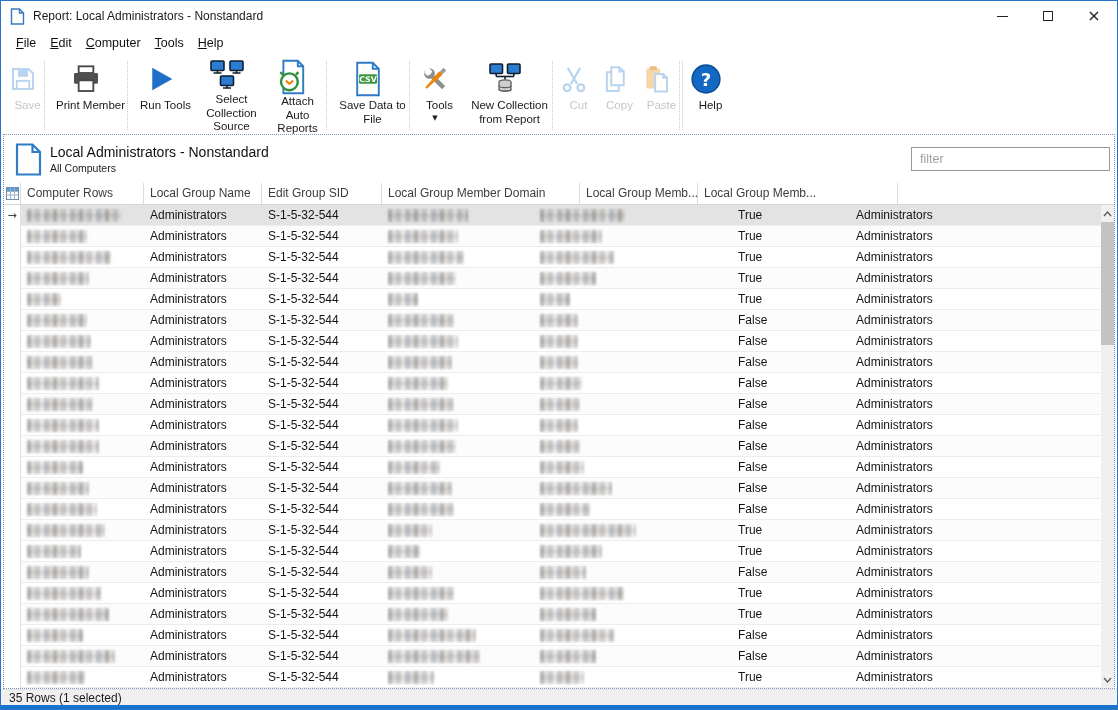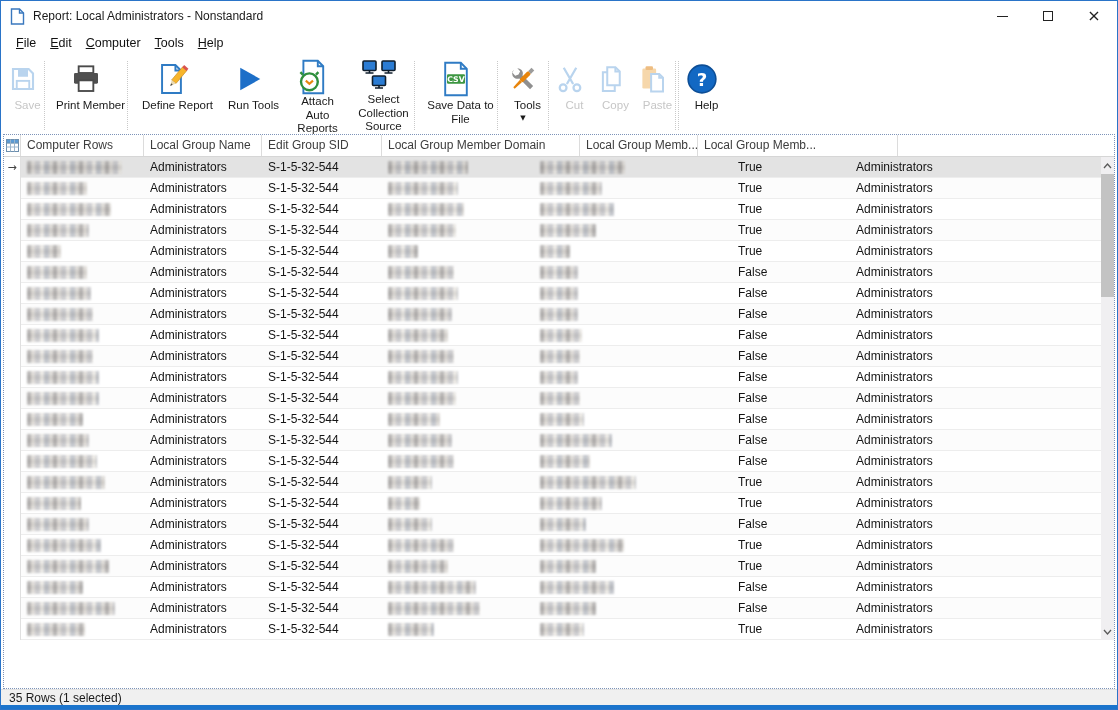--- a/index.html
+++ b/index.html
@@ -119,57 +119,28 @@
         <svg width="32" height="32" viewBox="0 0 24 24">
             <rect x="6.5" y="2.5" width="11" height="5" fill="#fff" stroke="#4a4a4a" stroke-width="1.4"></rect>
             <rect x="3" y="7.5" width="18" height="8" rx="1" fill="#4f4f4f"></rect>
             <rect x="6.5" y="13" width="11" height="8" fill="#fff" stroke="#4a4a4a" stroke-width="1.4"></rect>
           </svg>
       </span>
       <span class="tb-label">Print Member</span>
     </div>
     <div class="tb-sep"></div>
 
-    <div class="tb-item" style="width:88px">
-      <span class="tb-icon">
-        <svg width="34" height="34" viewBox="0 0 28 28">
-            <path d="M5 2.5h11l4.5 4.5v18.5H5z" fill="#fff" stroke="#2f7bc4" stroke-width="1.6"></path>
-            <path d="M16 2.5V7h4.5" fill="none" stroke="#2f7bc4" stroke-width="1.6"></path>
-            <g transform="rotate(40 17 13)">
-              <rect x="15" y="3" width="4.6" height="14" fill="#f7b52b" stroke="#c98a1b" stroke-width="0.5"></rect>
-              <rect x="15" y="1" width="4.6" height="2.4" fill="#d9534f"></rect>
-              <polygon points="15,17 19.6,17 17.3,21.5" fill="#ead9b0"></polygon>
-              <polygon points="16.4,19.4 18.2,19.4 17.3,21.5" fill="#4a4a4a"></polygon>
-            </g>
-          </svg>
-      </span>
-      <span class="tb-label">Define Report</span>
-    </div>
 
     <div class="tb-item" style="width:64px">
       <span class="tb-icon">
         <svg width="30" height="30" viewBox="0 0 24 24">
             <path d="M5 3l16 9-16 9z" fill="#1d6fc8"></path>
           </svg>
       </span>
       <span class="tb-label">Run Tools</span>
-    </div>
-
-    <div class="tb-item" style="width:64px">
-      <span class="tb-icon">
-        <svg width="34" height="36" viewBox="0 0 28 30">
-            <path d="M6 1.5h12l4.5 4.5v22.5H6z" fill="#fff" stroke="#2f7bc4" stroke-width="1.6"></path>
-            <path d="M18 1.5V6h4.5" fill="none" stroke="#2f7bc4" stroke-width="1.6"></path>
-            <circle cx="11" cy="19" r="7" fill="#fff" stroke="#2e8f3c" stroke-width="2"></circle>
-            <path d="M5.5 13l-2-2M16.5 13l2-2" stroke="#2e8f3c" stroke-width="2"></path>
-            <path d="M8 18l3 2.6 3-2.6" fill="none" stroke="#e8880f" stroke-width="1.8"></path>
-          </svg>
-      </span>
-      <span class="tb-label">Attach Auto
-Reports</span>
     </div>
 
     <div class="tb-item" style="width:68px">
       <span class="tb-icon">
         <svg width="36" height="34" viewBox="0 0 36 32">
           <g>
               <rect x="2" y="1" width="13" height="9.5" rx="1" fill="#2b7cd3" stroke="#101e2c" stroke-width="1.6"></rect>
               <path d="M8.5 10.5v2.5M4.5 13h8" stroke="#101e2c" stroke-width="1.6"></path>
             </g>
           <g>
@@ -179,20 +150,34 @@
           <g>
               <rect x="11.5" y="16" width="13" height="9.5" rx="1" fill="#2b7cd3" stroke="#101e2c" stroke-width="1.6"></rect>
               <path d="M18 25.5V28M14 28h8" stroke="#101e2c" stroke-width="1.6"></path>
             </g>
         </svg>
       </span>
       <span class="tb-label">Select
 Collection
 Source</span>
     </div>
+
+    <div class="tb-item" style="width:64px">
+      <span class="tb-icon">
+        <svg width="34" height="36" viewBox="0 0 28 30">
+            <path d="M6 1.5h12l4.5 4.5v22.5H6z" fill="#fff" stroke="#2f7bc4" stroke-width="1.6"></path>
+            <path d="M18 1.5V6h4.5" fill="none" stroke="#2f7bc4" stroke-width="1.6"></path>
+            <circle cx="11" cy="19" r="7" fill="#fff" stroke="#2e8f3c" stroke-width="2"></circle>
+            <path d="M5.5 13l-2-2M16.5 13l2-2" stroke="#2e8f3c" stroke-width="2"></path>
+            <path d="M8 18l3 2.6 3-2.6" fill="none" stroke="#e8880f" stroke-width="1.8"></path>
+          </svg>
+      </span>
+      <span class="tb-label">Attach Auto
+Reports</span>
+    </div>
     <div class="tb-sep"></div>
 
     <div class="tb-item" style="width:80px">
       <span class="tb-icon">
         <svg width="32" height="36" viewBox="0 0 26 30">
             <path d="M4 1.5h13l5 5v22H4z" fill="#fff" stroke="#2f7bc4" stroke-width="1.6"></path>
             <path d="M17 1.5v5h5" fill="none" stroke="#2f7bc4" stroke-width="1.6"></path>
             <rect x="5.5" y="11" width="15" height="8" rx="1" fill="#3d9641"></rect>
             <text x="13" y="17.3" text-anchor="middle" font-size="6.5" font-weight="bold" fill="#fff" font-family="DejaVu Sans,sans-serif">CSV</text>
           </svg>
@@ -212,20 +197,43 @@
               <rect x="12.4" y="2.5" width="3.2" height="4" fill="#9c9c9c"></rect>
               <rect x="12.2" y="6.5" width="3.6" height="10" rx="1" fill="#e8850c"></rect>
               <path d="M12.8 16.5h2.4l-.4 8h-1.6z" fill="#e8850c"></path>
             </g>
         </svg>
       </span>
       <span class="tb-label">Tools</span>
       <span class="tb-caret">▼</span>
     </div>
 
+    <div class="tb-item" style="width:92px">
+      <span class="tb-icon">
+        <svg width="36" height="34" viewBox="0 0 36 32">
+          <g>
+              <rect x="3" y="1" width="12.5" height="9.5" rx="1" fill="#2b7cd3" stroke="#101e2c" stroke-width="1.6"></rect>
+              <path d="M9.2 10.5v3" stroke="#101e2c" stroke-width="1.6"></path>
+            </g>
+          <g>
+              <rect x="20.5" y="1" width="12.5" height="9.5" rx="1" fill="#2b7cd3" stroke="#101e2c" stroke-width="1.6"></rect>
+              <path d="M26.8 10.5v3" stroke="#101e2c" stroke-width="1.6"></path>
+            </g>
+          <path d="M9.2 13.5h17.6" stroke="#101e2c" stroke-width="1.6" fill="none"></path>
+            <path d="M18 13.5v3" stroke="#101e2c" stroke-width="1.6"></path>
+          <g stroke="#5a5a5a" stroke-width="1.2" fill="#cfcfcf">
+              <ellipse cx="18" cy="19" rx="6" ry="2.2"></ellipse>
+              <path d="M12 19v7c0 1.2 2.7 2.2 6 2.2s6-1 6-2.2v-7" fill="#cfcfcf"></path>
+              <path d="M12 22.5c0 1.2 2.7 2.2 6 2.2s6-1 6-2.2M12 26c0 1.2 2.7 2.2 6 2.2s6-1 6-2.2" fill="none"></path>
+            </g>
+        </svg>
+      </span>
+      <span class="tb-label">New Collection
+from Report</span>
+    </div>
     <div class="tb-sep"></div>
 
     <div class="tb-item disabled" style="width:40px">
       <span class="tb-icon">
         <svg width="30" height="30" viewBox="0 0 24 24" fill="none" stroke="#b9d4ee" stroke-width="1.8">
             <path d="M7 3l7.5 13M17 3L9.5 16"></path>
             <circle cx="6.5" cy="19" r="2.7"></circle>
             <circle cx="17.5" cy="19" r="2.7"></circle>
           </svg>
       </span>
@@ -265,20 +273,33 @@
             <circle cx="15" cy="15" r="13" fill="#1268c3" stroke="#0d4e96" stroke-width="1.5"></circle>
             <text x="15" y="21.5" text-anchor="middle" font-size="17" font-weight="bold" fill="#fff" font-family="DejaVu Sans,sans-serif">?</text>
           </svg>
       </span>
       <span class="tb-label">Help</span>
     </div>
   </div>
 
   <div class="panel">
 
+    <div class="reporthead">
+      <span class="ricon">
+        <svg width="27" height="33" viewBox="0 0 27 33">
+            <path d="M2 1.5h15.5l7.5 7.5v22.5H2z" fill="#fff" stroke="#2f7bc4" stroke-width="2.2"></path>
+            <path d="M17.5 1.5V9H25" fill="none" stroke="#2f7bc4" stroke-width="2.2"></path>
+          </svg>
+      </span>
+      <div>
+        <div class="rtitle">Local Administrators - Nonstandard</div>
+        <div class="rsub">All Computers</div>
+      </div>
+      <input class="filterbox" type="text" placeholder="filter" style="">
+    </div>
 
     <div class="grid">
       <div class="ghead">
         <div class="gh corner" style="width:17px">
           <svg width="13" height="13" viewBox="0 0 13 13">
               <rect x="0.5" y="0.5" width="12" height="12" fill="#fff" stroke="#6d8fae"></rect>
               <rect x="0.5" y="0.5" width="12" height="3.6" fill="#5b9bd5" stroke="#6d8fae"></rect>
               <path d="M4.5 0.5v12M8.5 0.5v12M0.5 8h12" stroke="#9ab4cc" stroke-width="1"></path>
             </svg>
         </div>

